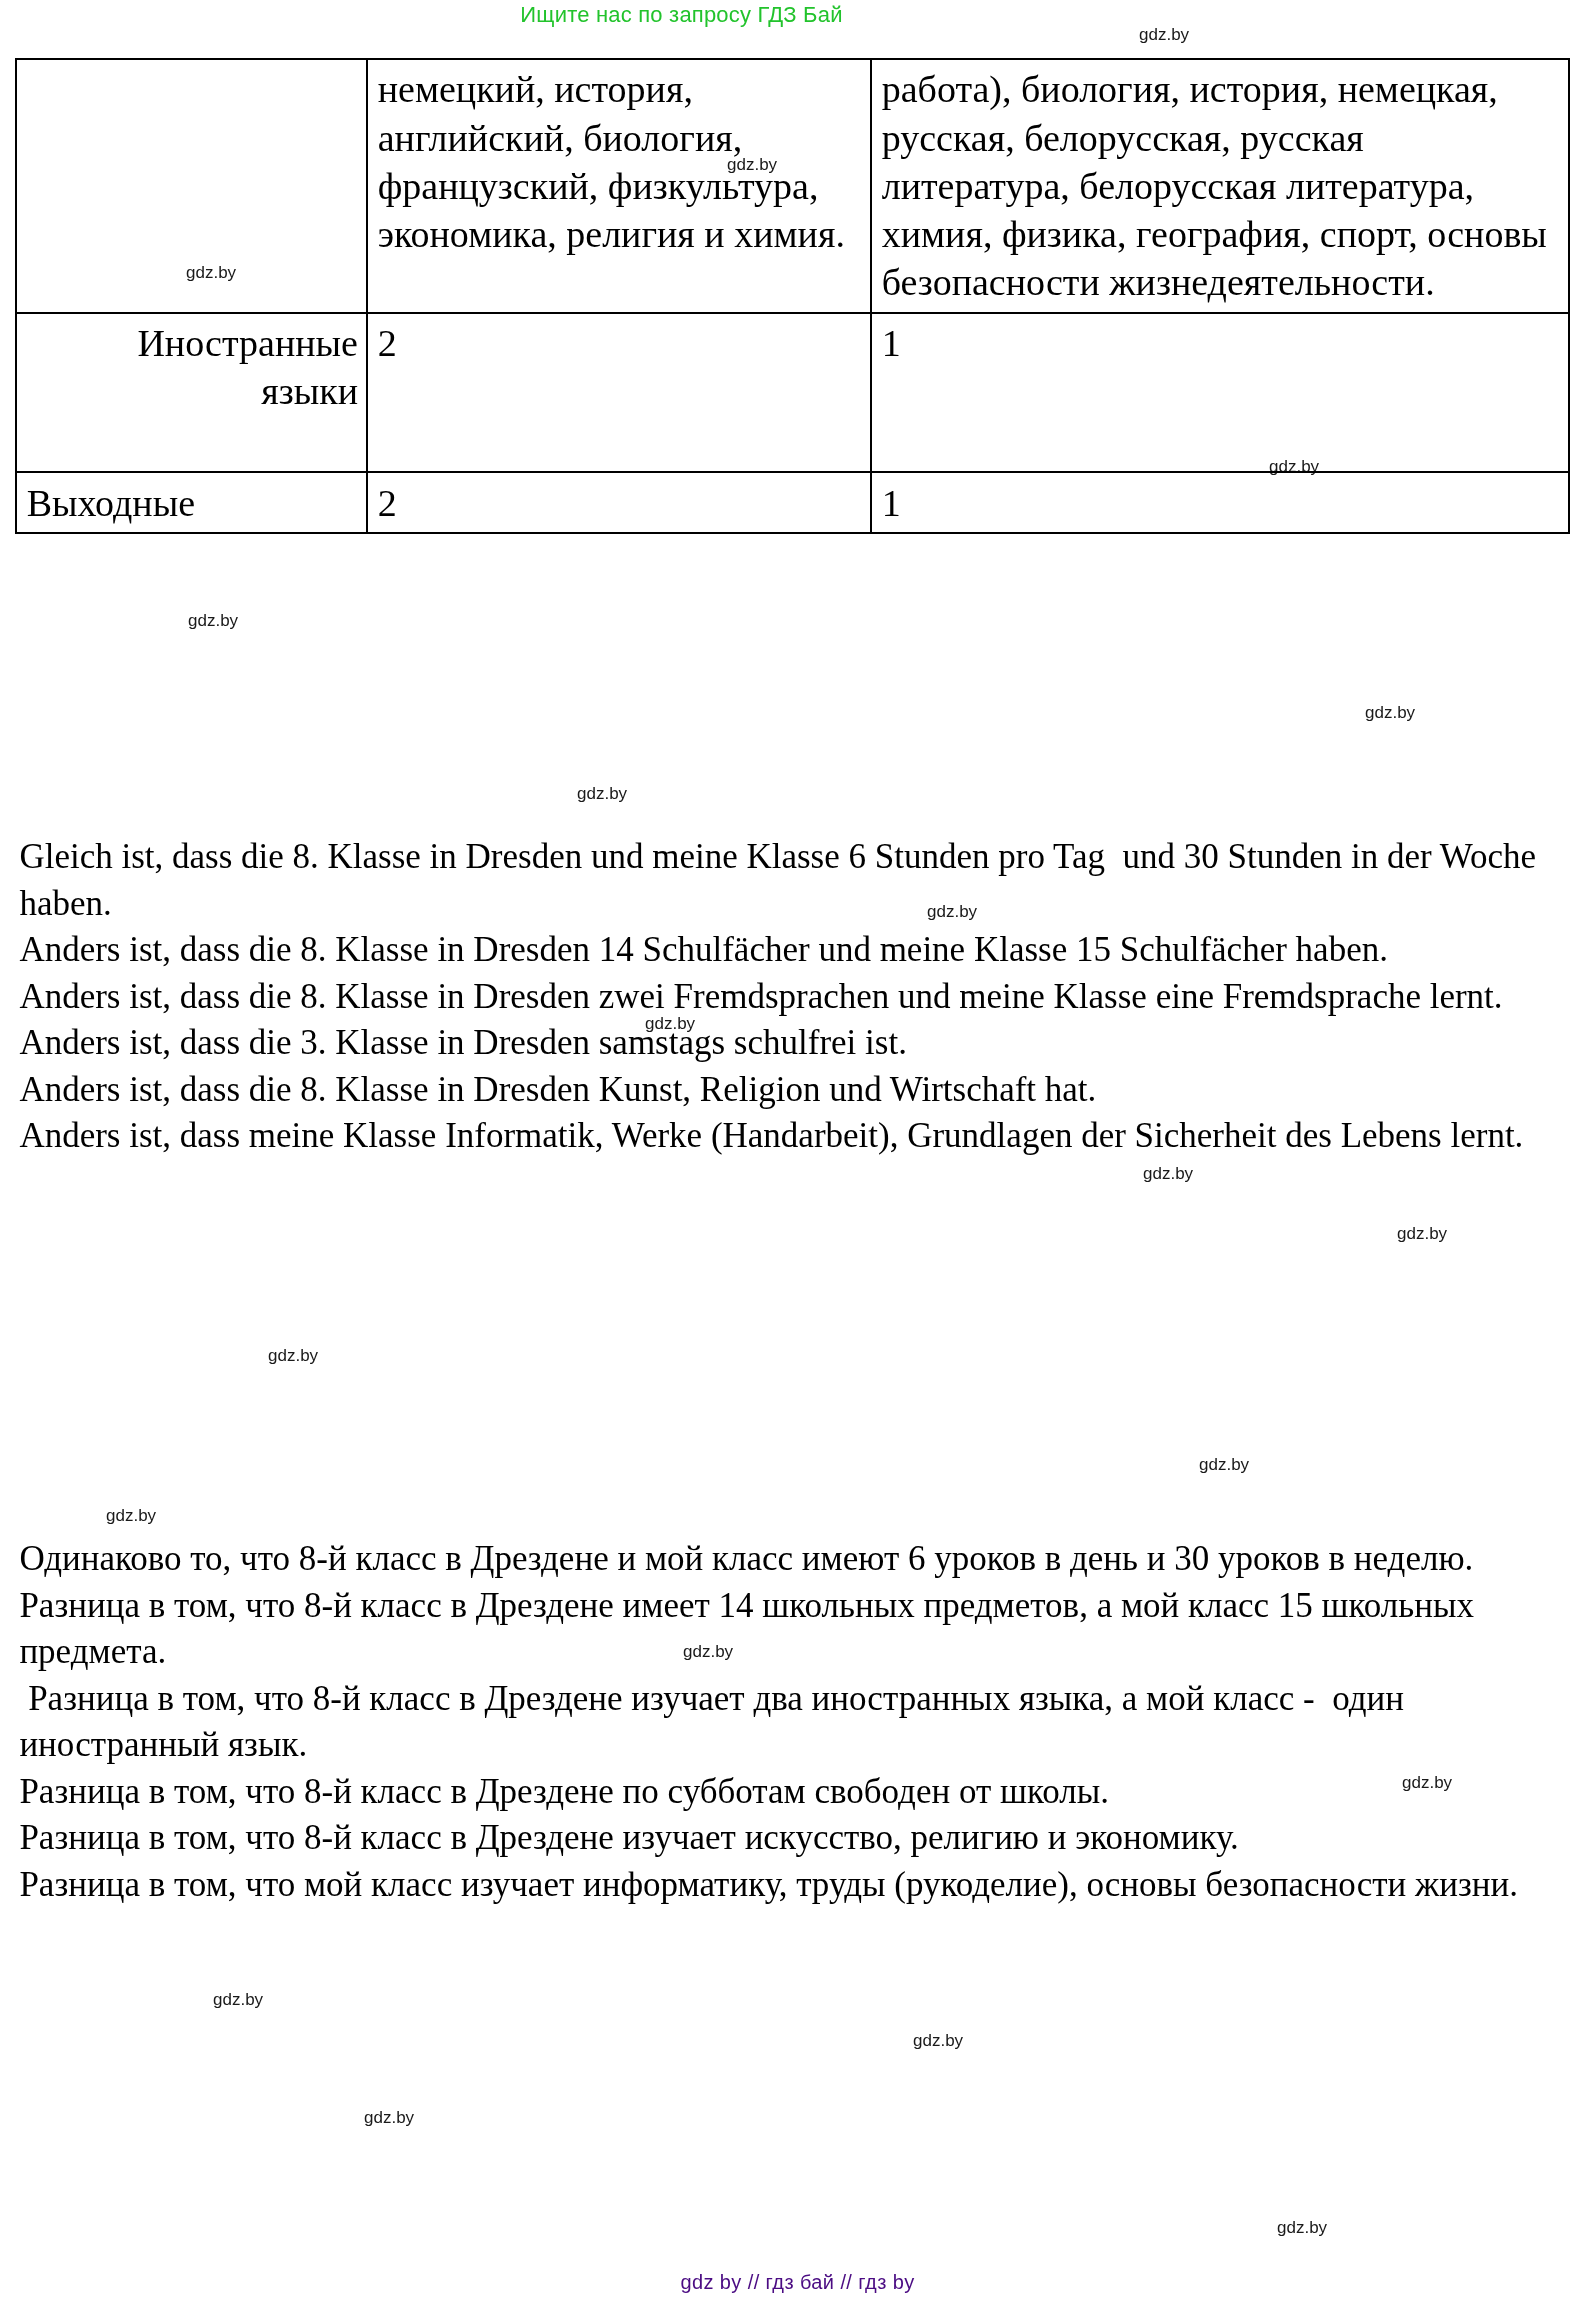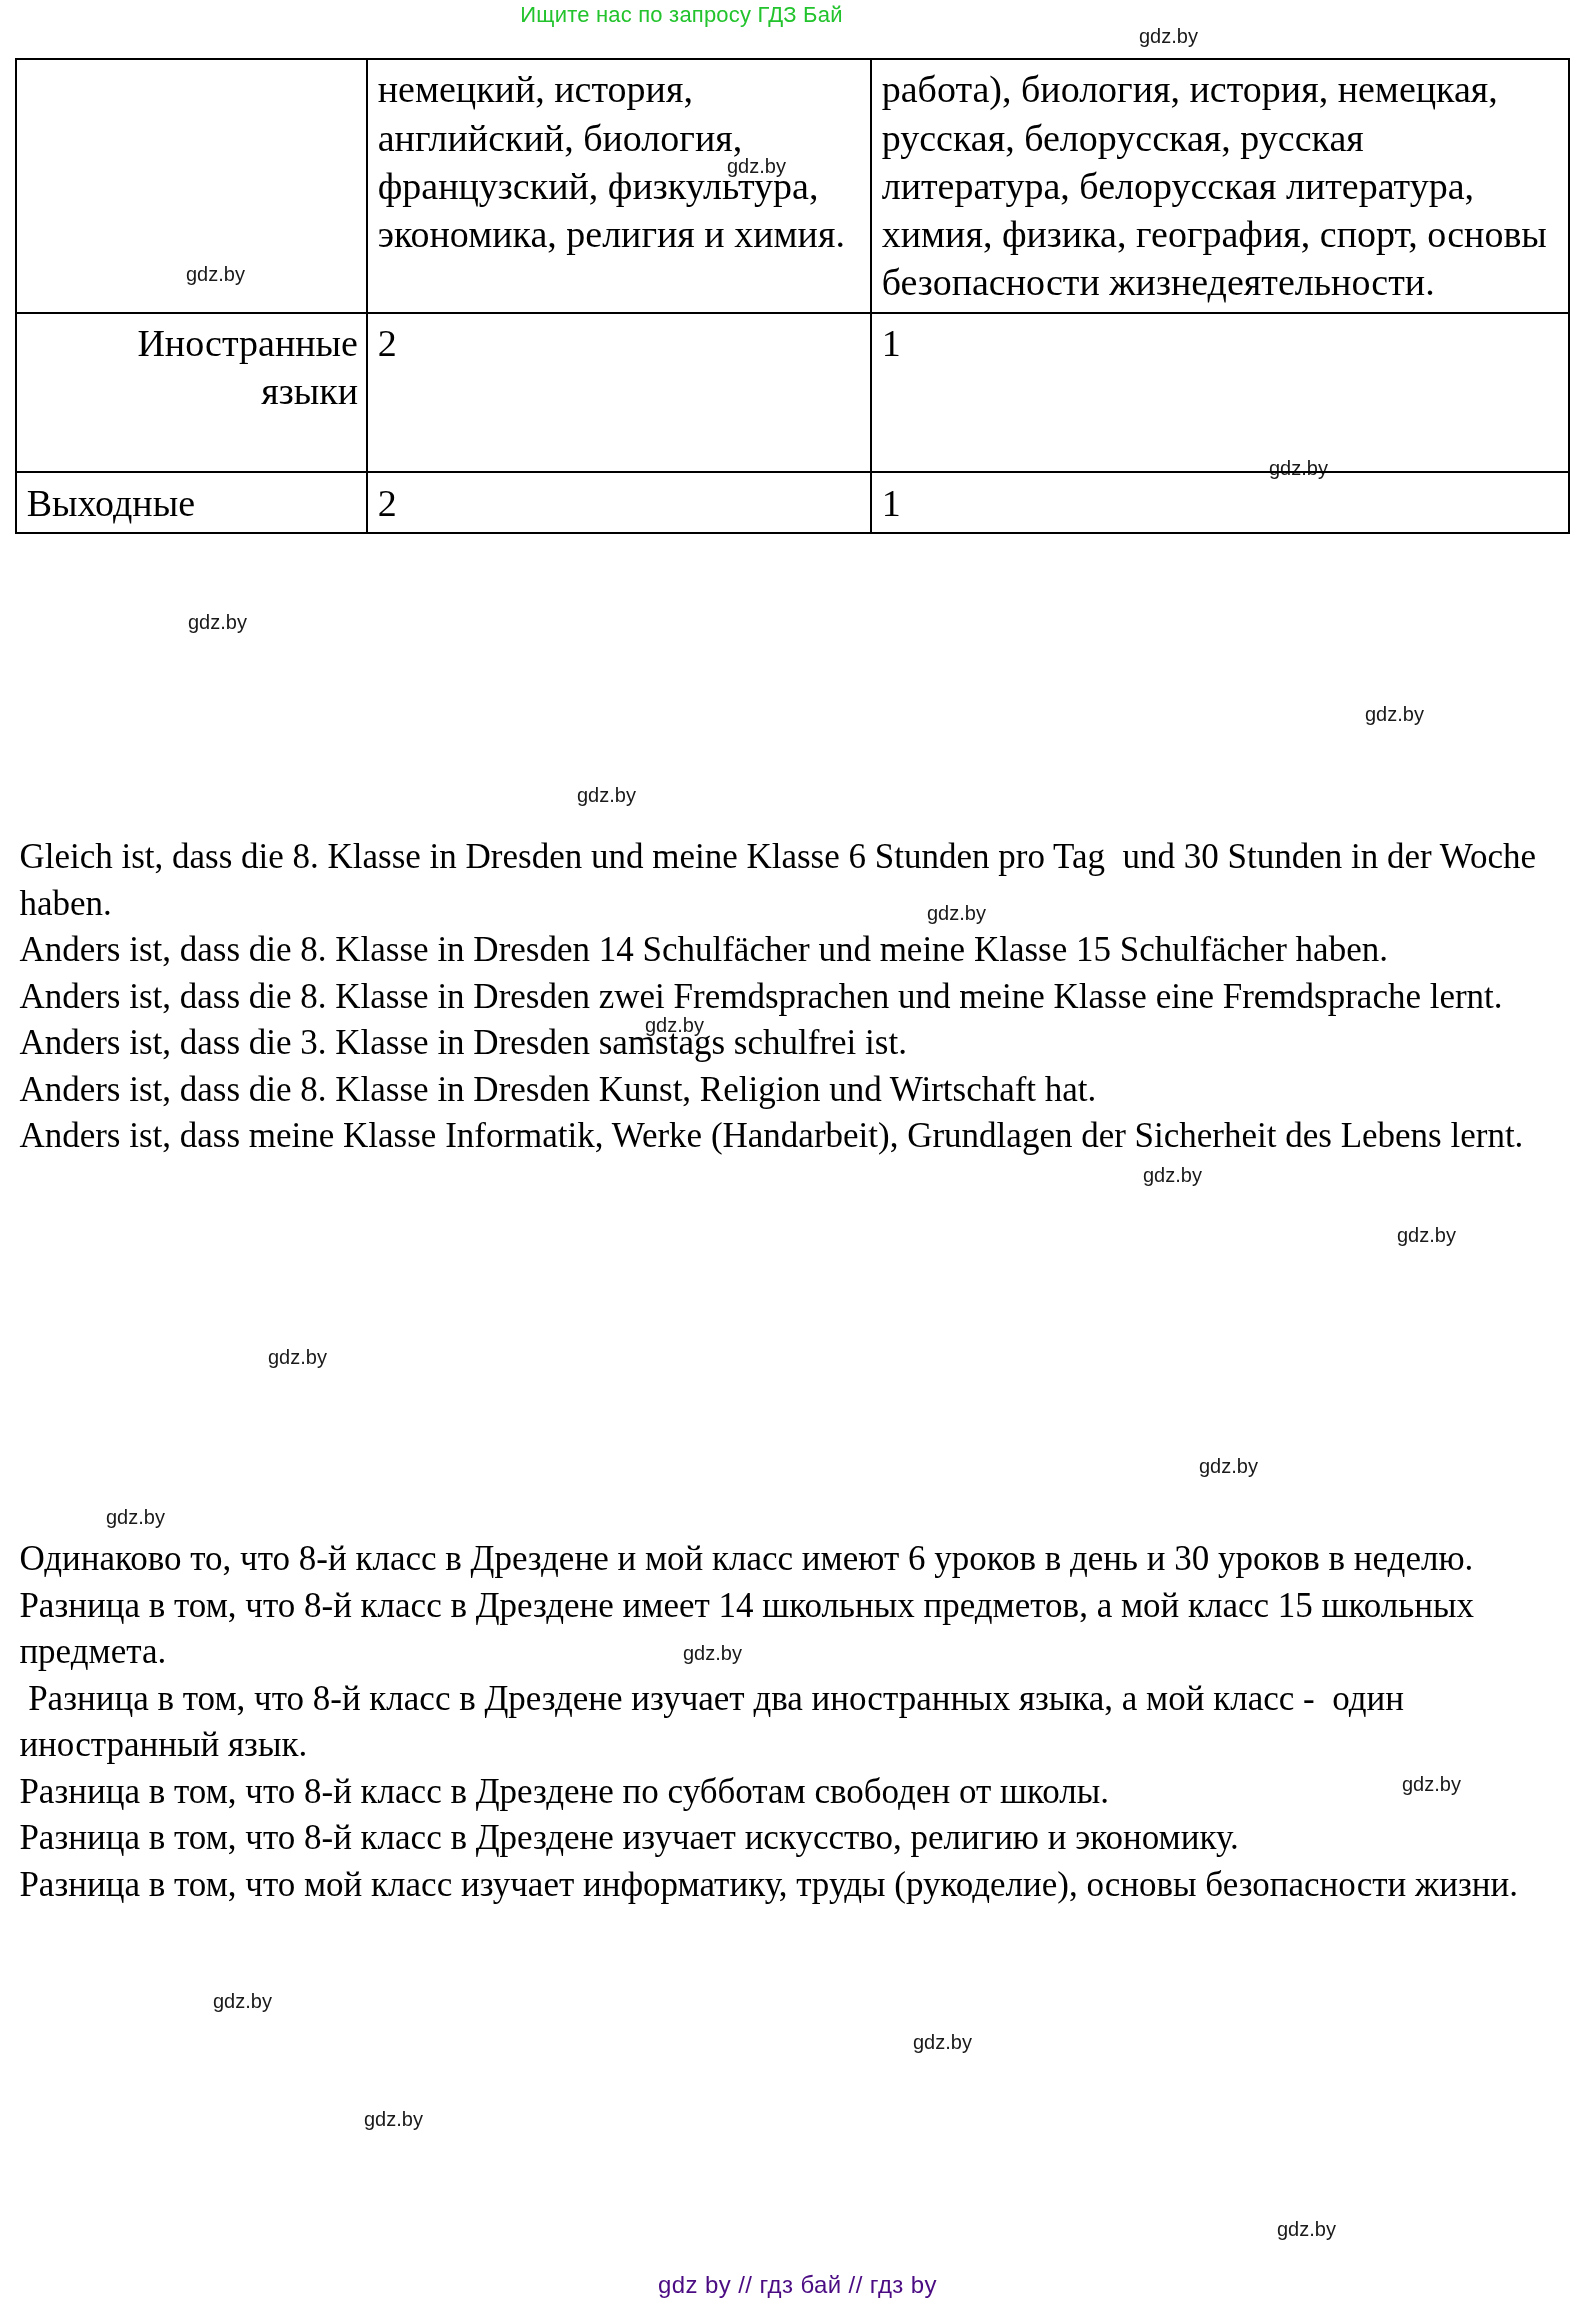--- a/index.html
+++ b/index.html
@@ -32,21 +32,21 @@
     font-family: "Liberation Sans", "DejaVu Sans", sans-serif;
     font-size: 22px;
     letter-spacing: 0.2px;
     white-space: nowrap;
   }
 
   
   .wm {
     position: absolute;
     font-family: "Liberation Sans", "DejaVu Sans", sans-serif;
-    font-size: 20px;
+    font-size: 17px;
     color: #1a1a1a;
     white-space: nowrap;
     pointer-events: none;
   }
 
   
   .sched-table {
     position: absolute;
     left: 15px;
     top: 58px;
@@ -95,21 +95,21 @@
   .footer {
     position: absolute;
     left: 0;
     top: 2271px;
     width: 1595px;
     text-align: center;
   }
   .footer-text {
     color: #4b0c83;
     font-family: "Liberation Sans", "DejaVu Sans", sans-serif;
-    font-size: 24px;
+    font-size: 20px;
     letter-spacing: 0.4px;
     white-space: nowrap;
   }
 </style>
 </head>
 <body>
 
 <div class="promo-bar">
   <span class="promo-text">Ищите нас по запросу ГДЗ Бай</span>
 </div>

